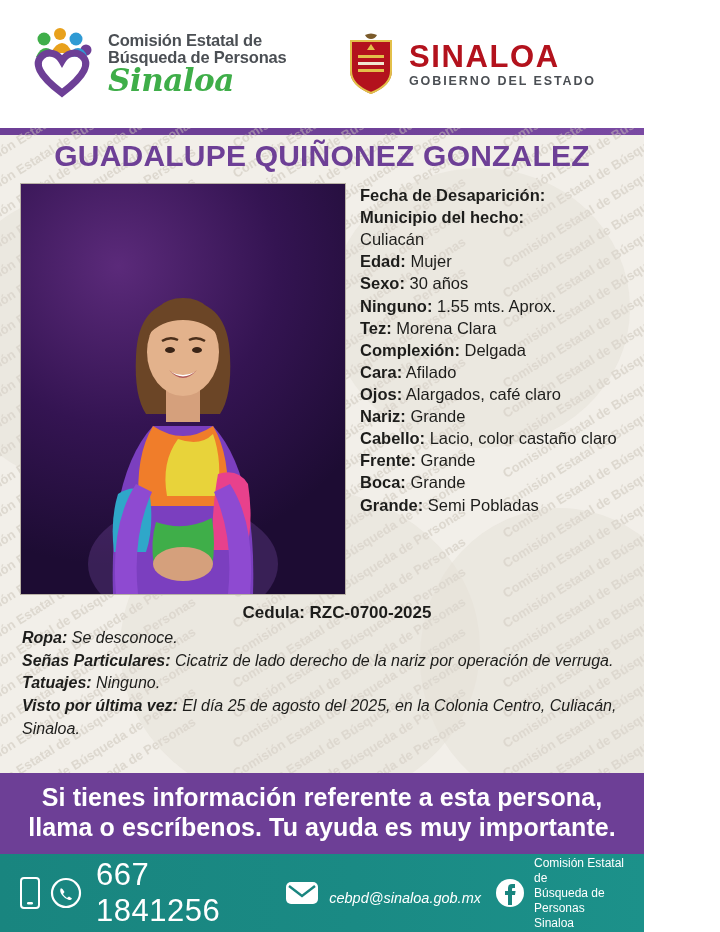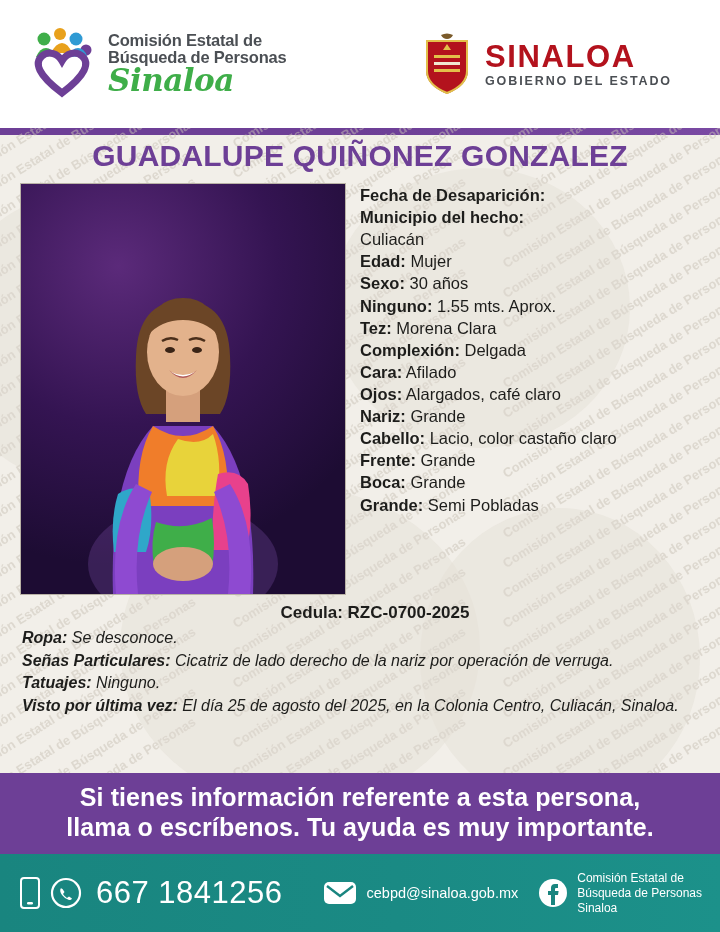--- a/index.html
+++ b/index.html
@@ -4,21 +4,21 @@
 <style>
   html,body{margin:0;padding:0;}
   body{
     width:720px;height:932px;
     background:#ffffff;
     font-family:"Liberation Sans", sans-serif;
     overflow:hidden;
   }
   .poster{
     position:relative;
-    width:720px;height:932px;
+    width:644px;height:932px;
     background:#ffffff;
     box-sizing:border-box;
     display:flex;flex-direction:column;
   }
 
   
   .header{
     height:128px;
     background:#ffffff;
     display:flex;align-items:center;
@@ -156,21 +156,21 @@
     background:linear-gradient(90deg,#19857f 0%,#1a8a84 55%,#1c918a 100%);
     color:#ffffff;
     flex:0 0 auto;
     height:78px;
     display:flex;align-items:center;
     padding:0 18px;box-sizing:border-box;
     gap:14px;
   }
   .f-icons{display:flex;align-items:center;gap:8px;}
   .f-phone{font-size:31px;font-weight:normal;letter-spacing:.5px;}
-  .f-mail{display:flex;align-items:center;gap:10px;margin-left:26px;}
+  .f-mail{display:flex;align-items:flex-end;gap:10px;margin-left:26px;font-style:italic;}
   .f-mail span{font-size:14.5px;}
   .f-fb{display:flex;align-items:center;gap:9px;margin-left:auto;}
   .f-fb .fb-text{font-size:12px;line-height:1.25;}
   .icon-box{display:inline-flex;align-items:center;justify-content:center;}
 </style>
 </head>
 <body>
 
 <div class="poster">
 

